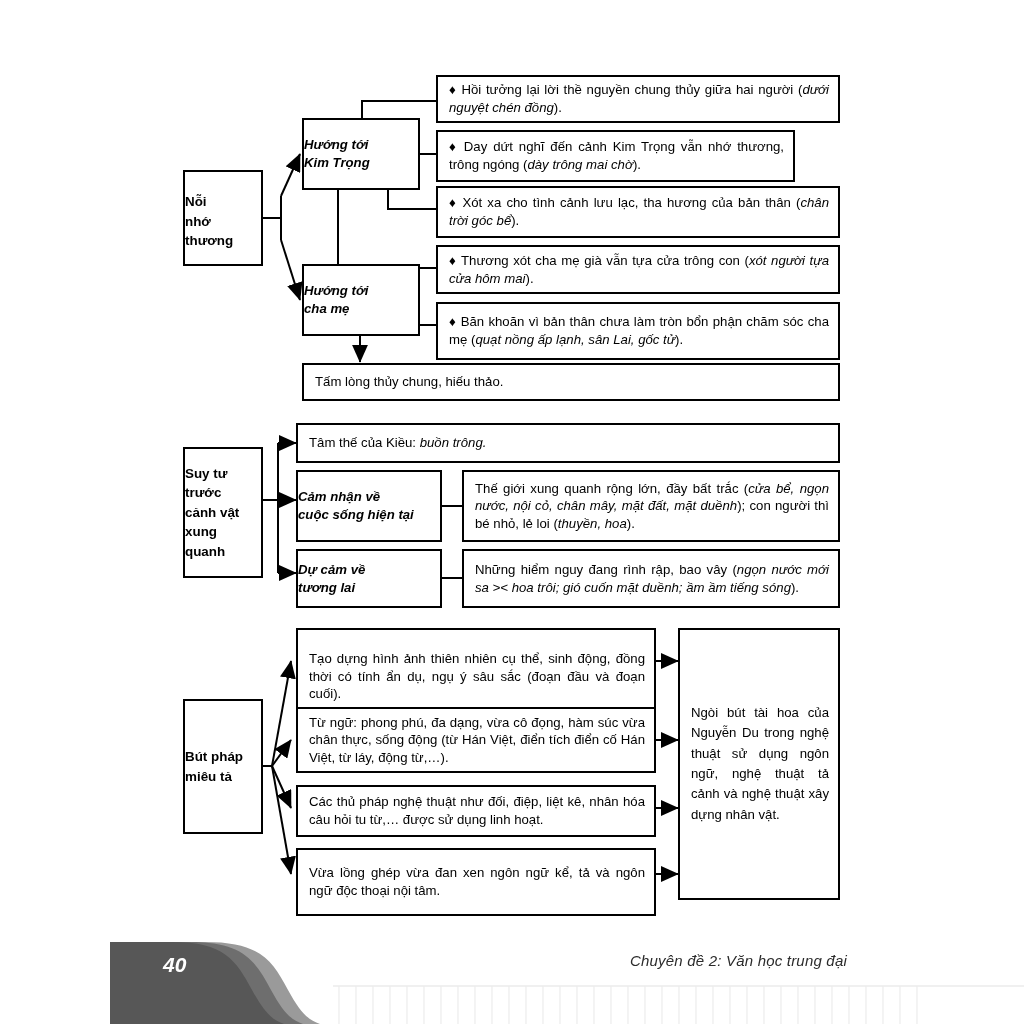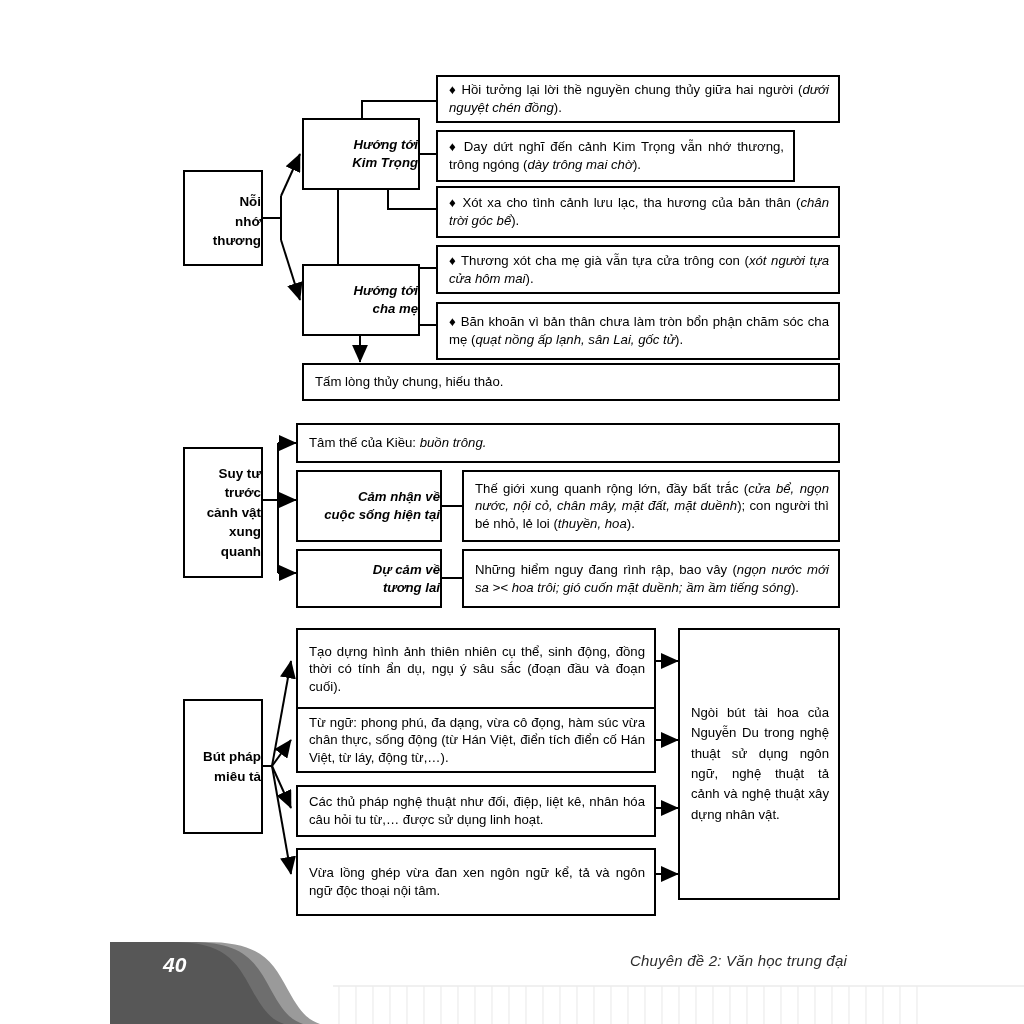--- a/index.html
+++ b/index.html
@@ -36,21 +36,21 @@
   }
   .box.pad {
     padding: 5px 9px 5px 11px;
   }
   .box .txt {
     display: block;
     width: 100%;
   }
   .just .txt { text-align: justify; text-align-last: left; }
   .ctr { justify-content: center; text-align: center; }
-  .ctr .txt { text-align: right; }
+  .ctr .txt { text-align: left; }
   .bi .txt { font-weight: bold; font-style: italic; }
   i { font-style: italic; }
 
   
   .spine {
     font-weight: bold;
     font-size: 13.4px;
     line-height: 1.45;
     justify-content: center;
   }
@@ -236,21 +236,21 @@
     <span class="txt">
       <span>Những hiểm nguy đang rình rập, bao vây (</span><i>ngọn nước mới sa &gt;&lt; hoa trôi; gió cuốn mặt duềnh; ầm ầm tiếng sóng</i><span>).</span>
     </span>
   </div>
 
   <div class="box spine ctr" style="left:183px; top:699px; width:80px; height:135px;">
     <span class="txt" style="white-space:pre-line;">Bút pháp
 miêu tả</span>
   </div>
 
-  <div class="box pad just" style="left:296px; top:628px; width:360px; height:82px;">
+  <div class="box pad just" style="left:296px; top:628px; width:360px; height:82px;align-items:flex-end;">
     <span class="txt">Tạo dựng hình ảnh thiên nhiên cụ thể, sinh động, đồng thời có tính ẩn dụ, ngụ ý sâu sắc (đoạn đầu và đoạn cuối).</span>
   </div>
 
   <div class="box pad just" style="left:296px; top:707px; width:360px; height:66px;">
     <span class="txt">Từ ngữ: phong phú, đa dạng, vừa cô đọng, hàm súc vừa chân thực, sống động (từ Hán Việt, điển tích điển cố Hán Việt, từ láy, động từ,…).</span>
   </div>
 
   <div class="box pad just" style="left:296px; top:785px; width:360px; height:52px;">
     <span class="txt">Các thủ pháp nghệ thuật như đối, điệp, liệt kê, nhân hóa câu hỏi tu từ,… được sử dụng linh hoạt.</span>
   </div>

